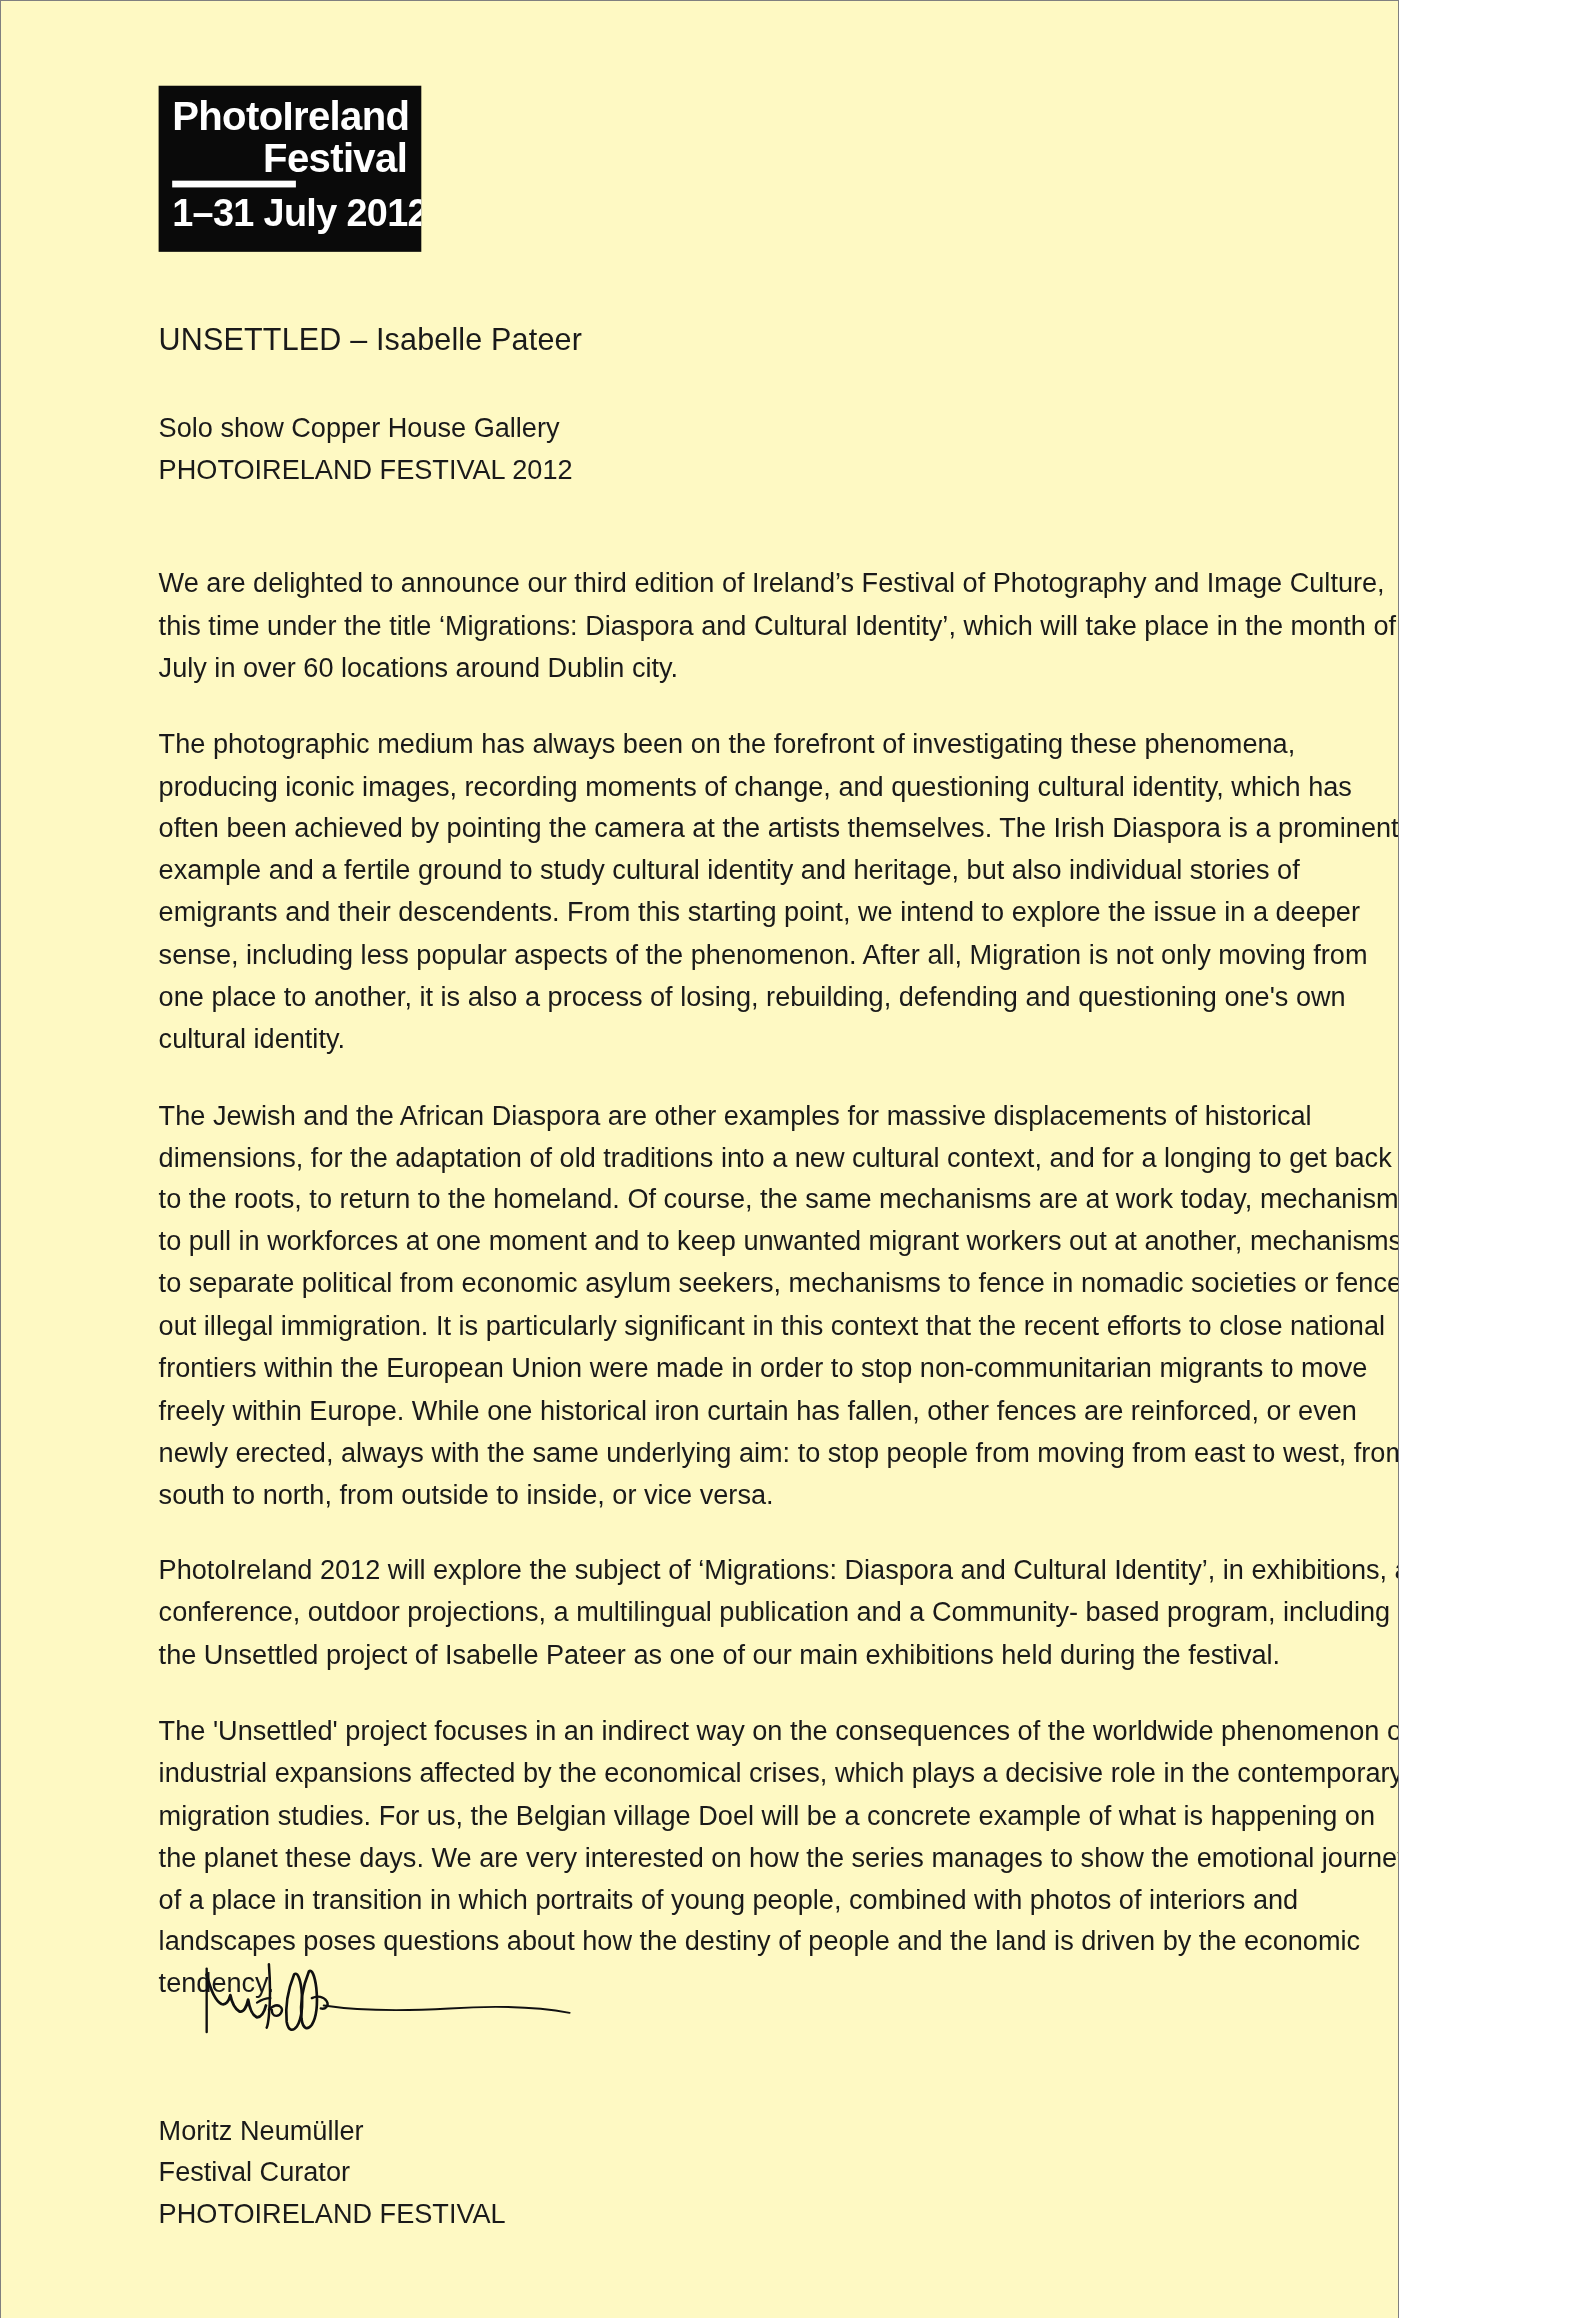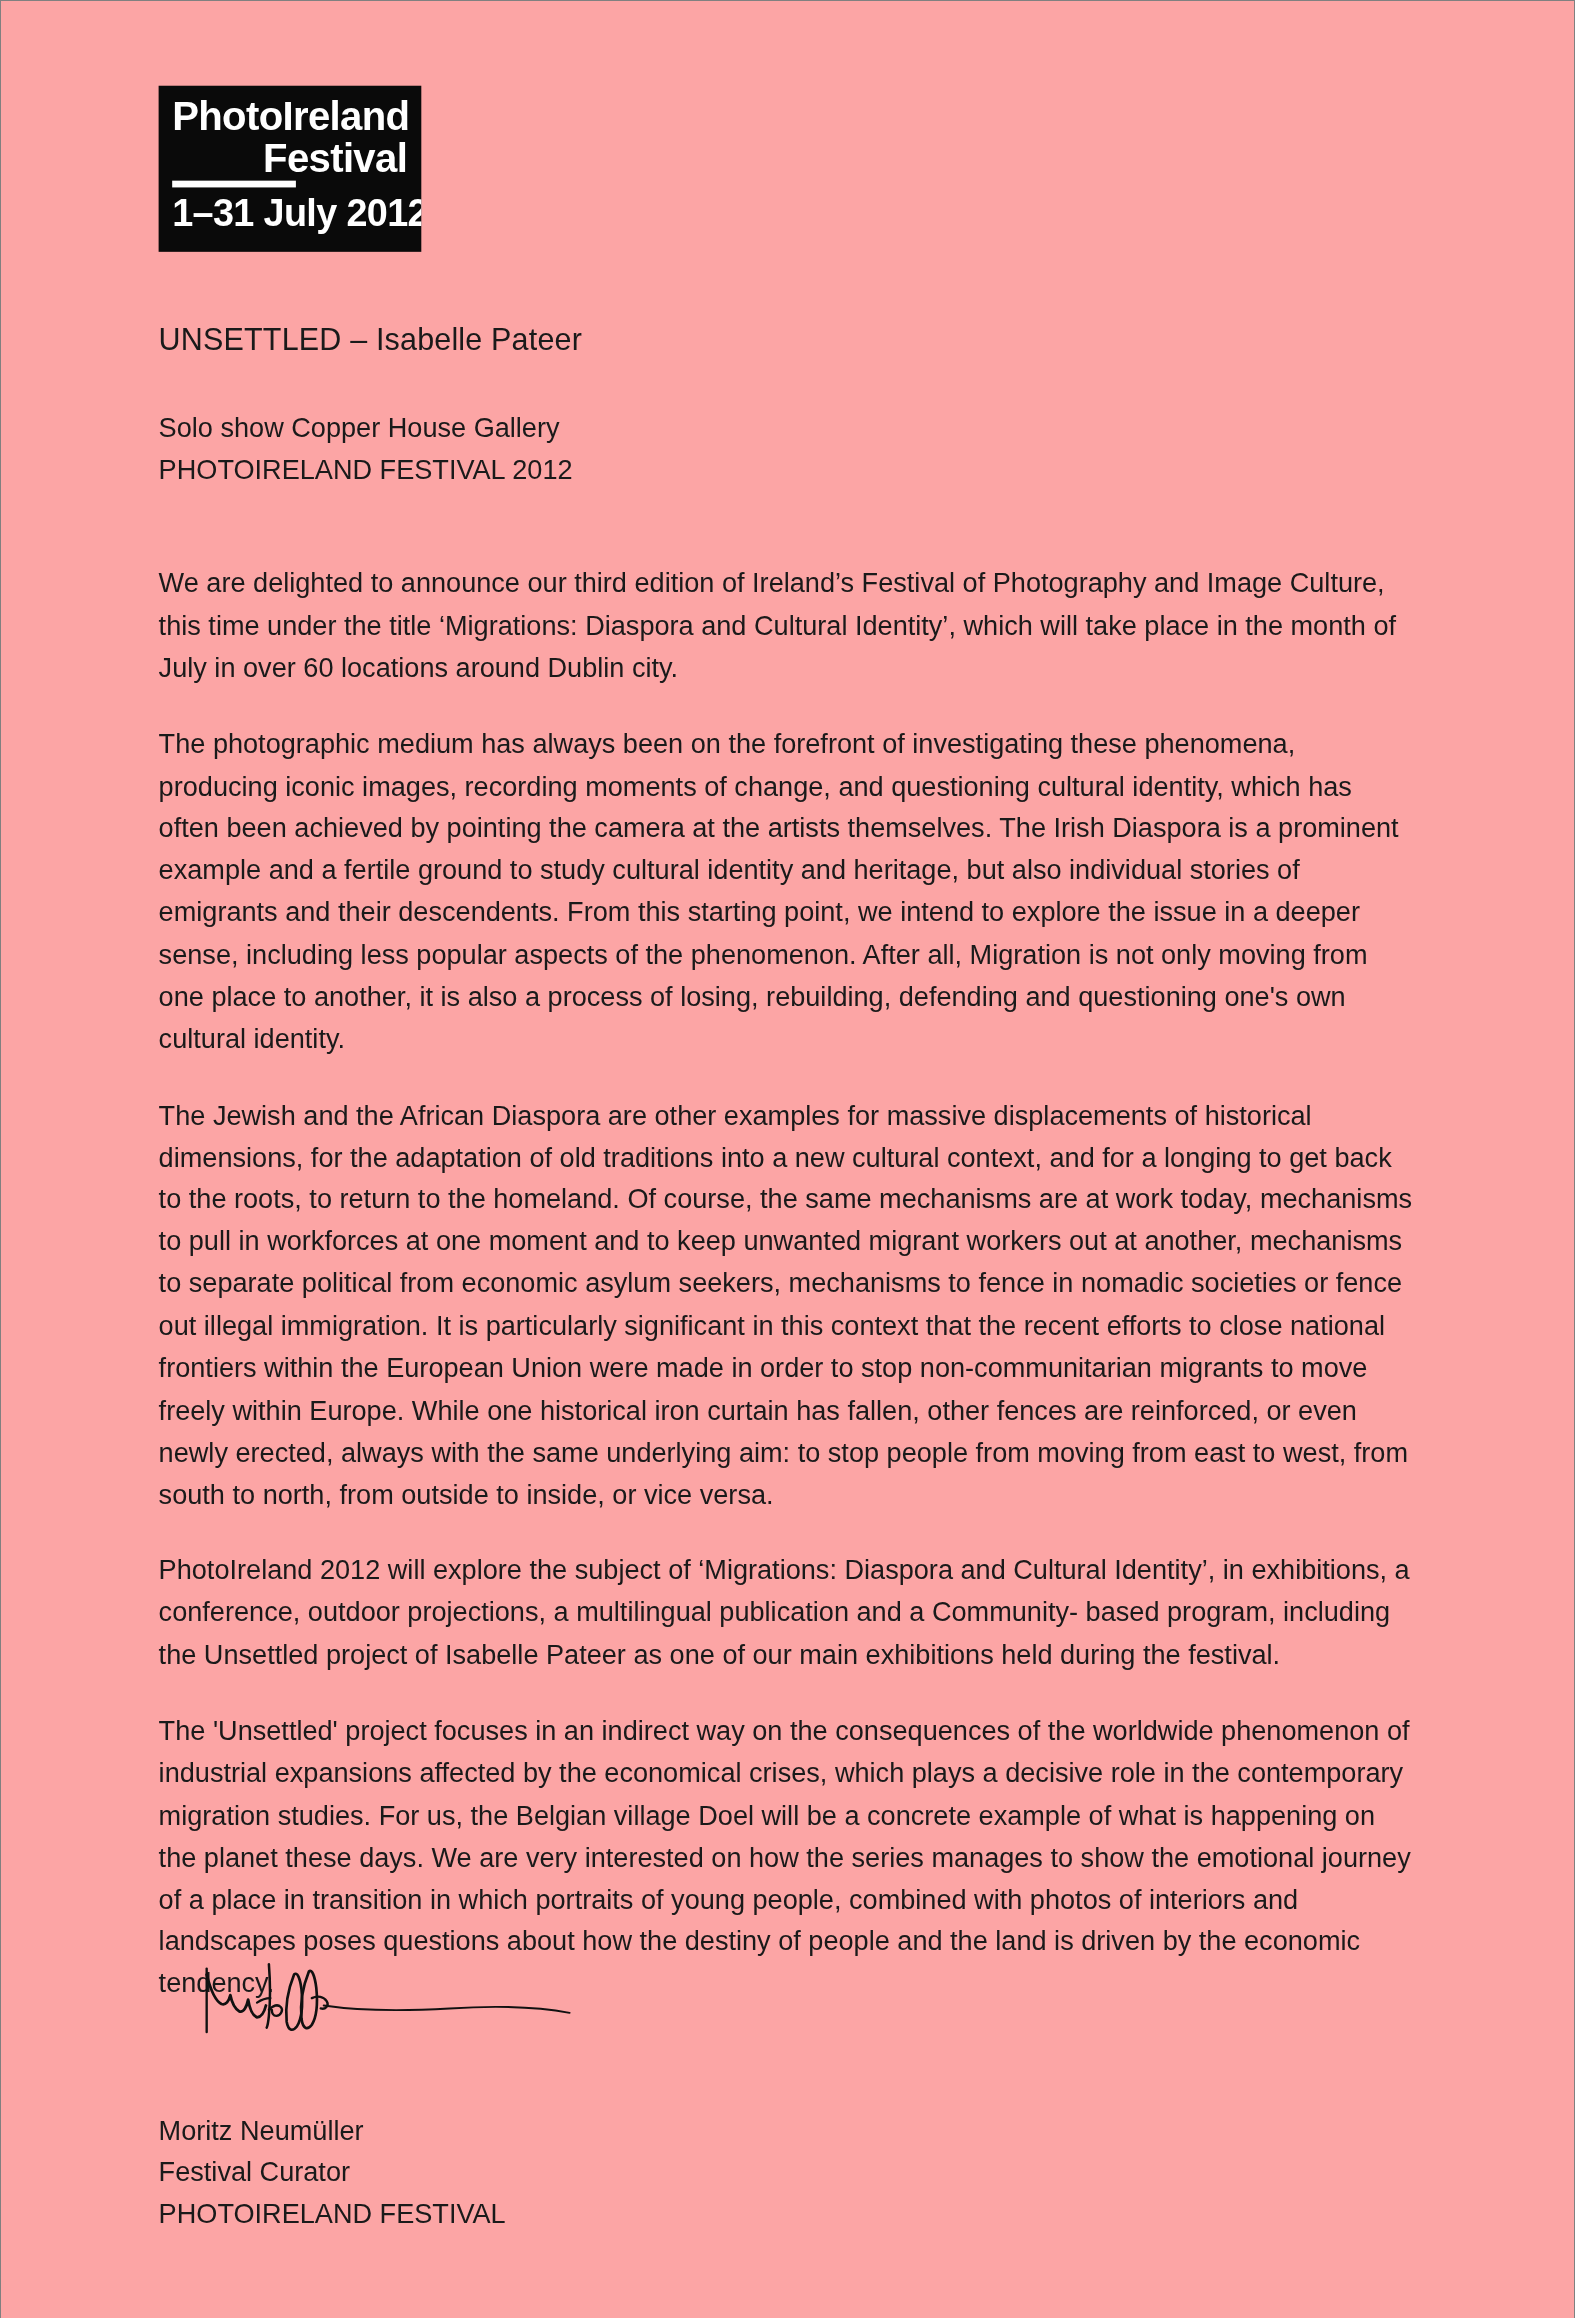--- a/index.html
+++ b/index.html
@@ -7,24 +7,24 @@
     padding: 0;
     background: #ffffff;
   }
   body {
     font-family: "Liberation Sans", sans-serif;
     -webkit-font-smoothing: antialiased;
   }
 
   .page {
     position: relative;
-    width: 1575px;
+    width: 1399px;
     height: 2319px;
     box-sizing: border-box;
-    background: #fca5a5;
+    background: #fef9c3;
     border: 1.7px solid #808080;
     overflow: hidden;
   }
 
   
   .doc {
     position: absolute;
     left: 0;
     top: 0;
     width: 929px;

